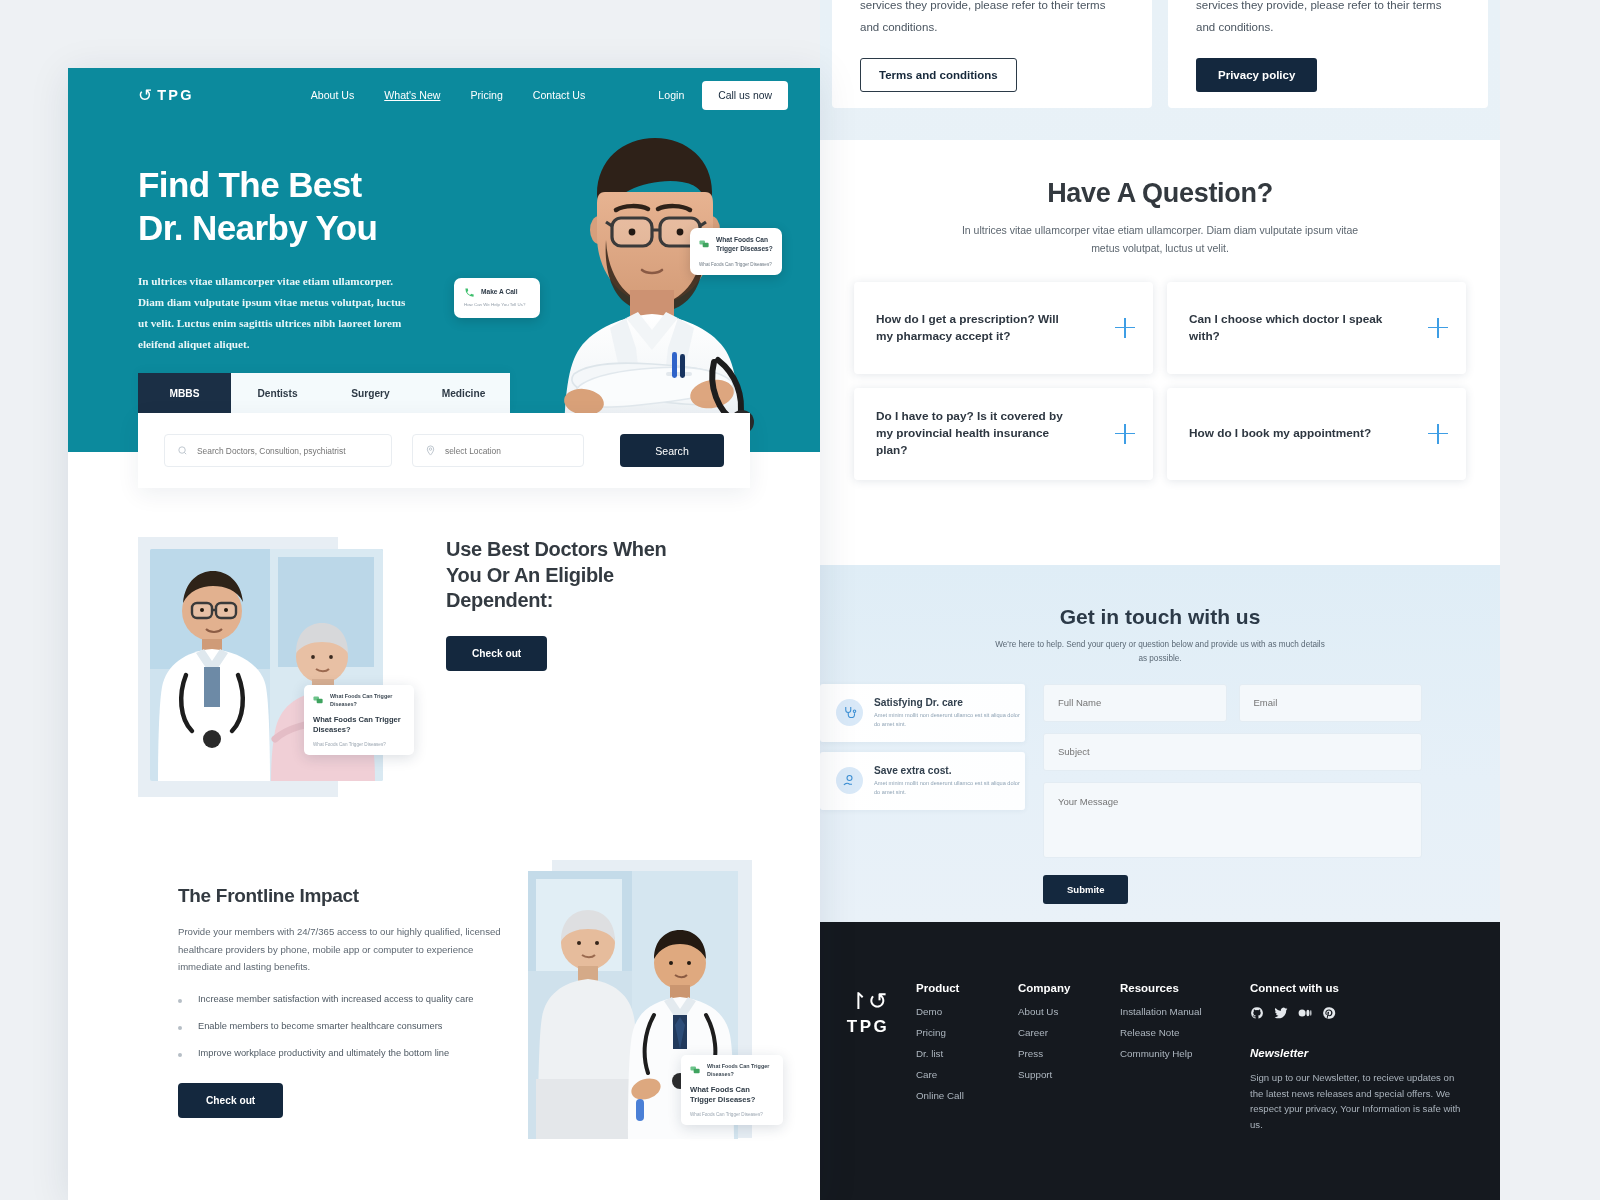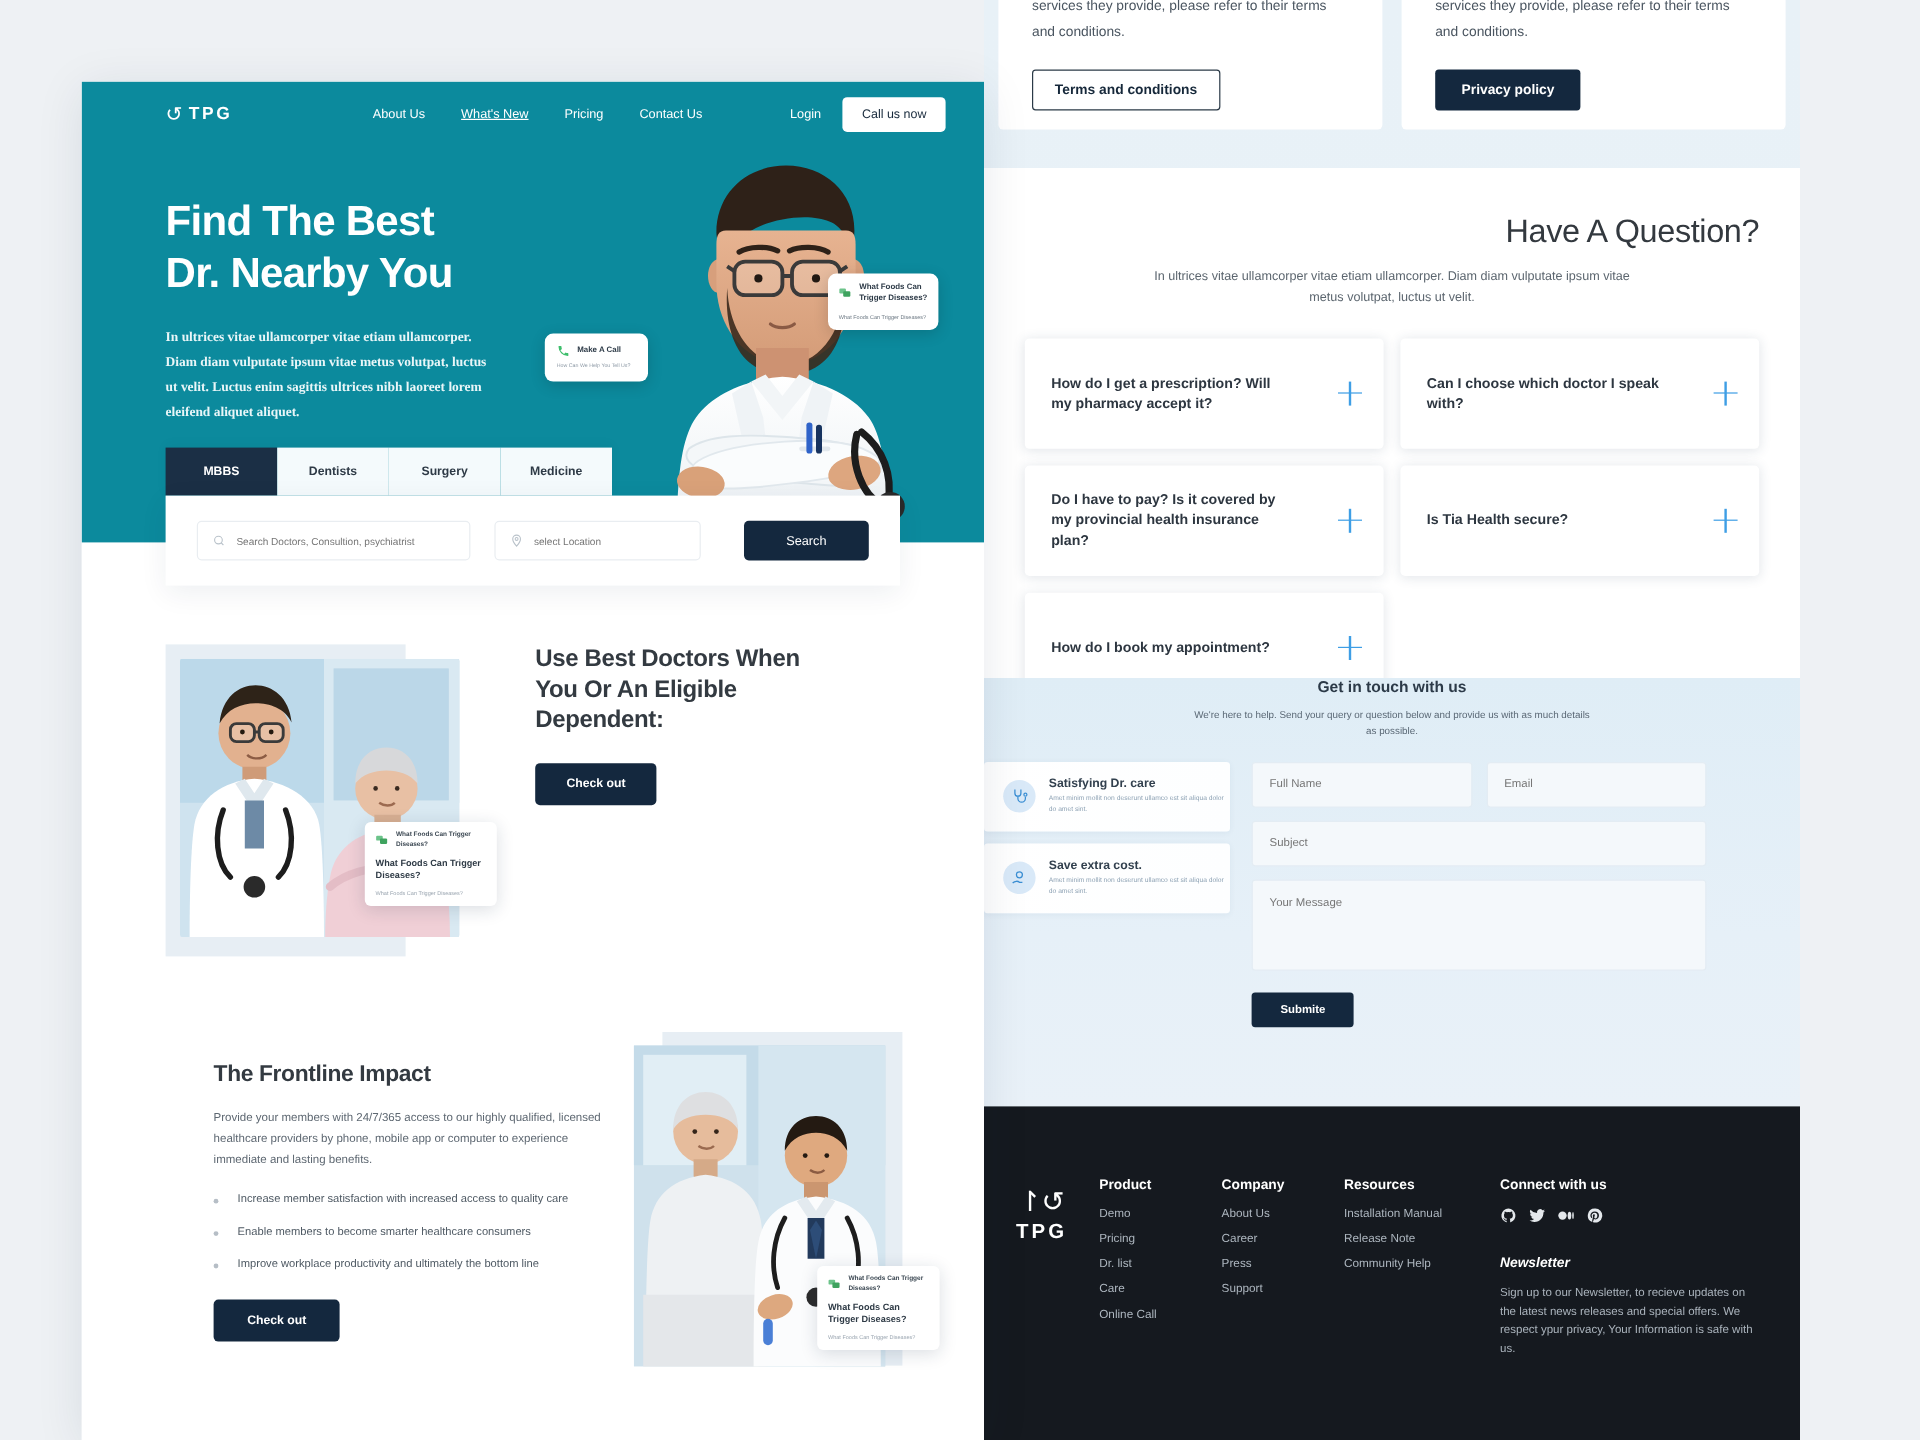--- a/index.html
+++ b/index.html
@@ -43,21 +43,21 @@
     padding: 11px 22px; border-radius: 3px; cursor: pointer;
     font-family: "Liberation Sans", sans-serif;
   }
 
   
   .faq-section {
     position: absolute; left: 0; top: 140px; width: 680px; height: 425px;
     background: #ffffff; padding: 38px 34px 0 34px;
   }
   .faq-title {
-    text-align: right; font-size: 27px; font-weight: 400; color: #33393f;
+    text-align: center; font-size: 27px; font-weight: 700; color: #33393f;
     letter-spacing: -0.3px;
   }
   .faq-sub {
     text-align: center; font-size: 10.5px; color: #5c666f;
     line-height: 1.7; margin: 13px auto 0; max-width: 400px;
   }
   .faq-grid {
     margin-top: 24px; display: grid;
     grid-template-columns: 1fr 1fr; gap: 14px;
   }
@@ -78,22 +78,22 @@
   }
   .plus-icon::before { left:0; right:0; top:9px; height:1.6px; }
   .plus-icon::after { top:0; bottom:0; left:9px; width:1.6px; }
 
   
   .touch-section {
     position: absolute; left: 0; top: 565px; width: 680px; height: 357px;
     background: linear-gradient(180deg,#dfedf6 0%,#e6f0f8 60%,#e9f1f8 100%);
   }
   .touch-title {
-    text-align: center; font-size: 13px; font-weight: 800;
-    color: #2c3a48; 
+    text-align: center; font-size: 21px; font-weight: 800;
+    color: #2c3a48; padding-top: 40px;
   }
   .touch-sub {
     text-align: center; font-size: 8.2px; color: #5a6875;
     line-height: 1.75; margin: 9px auto 0; max-width: 330px;
   }
   .touch-body { display: flex; padding: 17px 0 0 0; }
   .info-col { width: 205px; padding-left: 0; }
   .info-card {
     background: linear-gradient(90deg,#fff,#fdfeff);
     border-radius: 3px; height: 58px; margin-bottom: 10px;
@@ -327,24 +327,20 @@
         <div class="faq-card">
           <div class="faq-q">How do I get a prescription? Will my pharmacy accept it?</div>
           <span class="plus-icon"></span>
         </div>
         <div class="faq-card">
           <div class="faq-q">Can I choose which doctor I speak with?</div>
           <span class="plus-icon"></span>
         </div>
         <div class="faq-card">
           <div class="faq-q">Do I have to pay? Is it covered by my provincial health insurance plan?</div>
-          <span class="plus-icon"></span>
-        </div>
-        <div class="faq-card">
-          <div class="faq-q">Is Tia Health secure?</div>
           <span class="plus-icon"></span>
         </div>
         <div class="faq-card">
           <div class="faq-q">How do I book my appointment?</div>
           <span class="plus-icon"></span>
         </div>
       </div>
     </div>
 
     <div class="touch-section">

